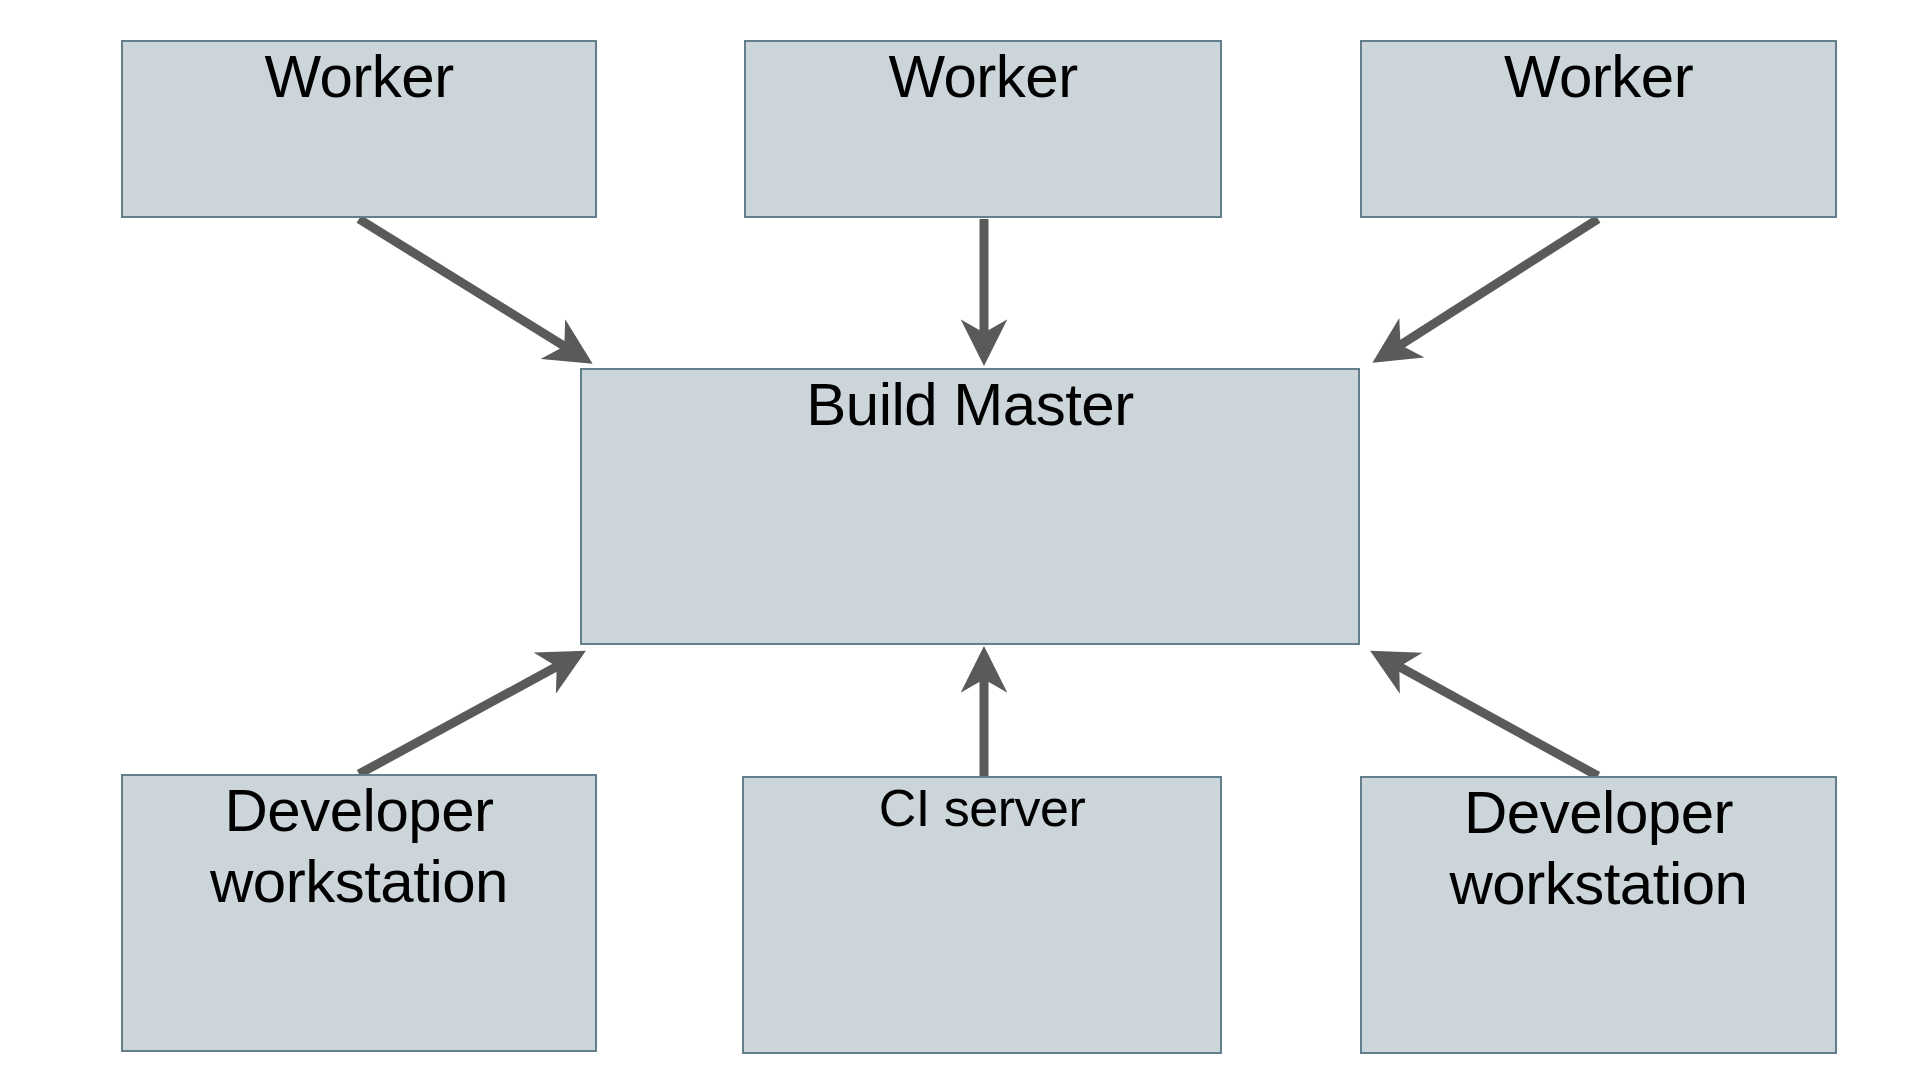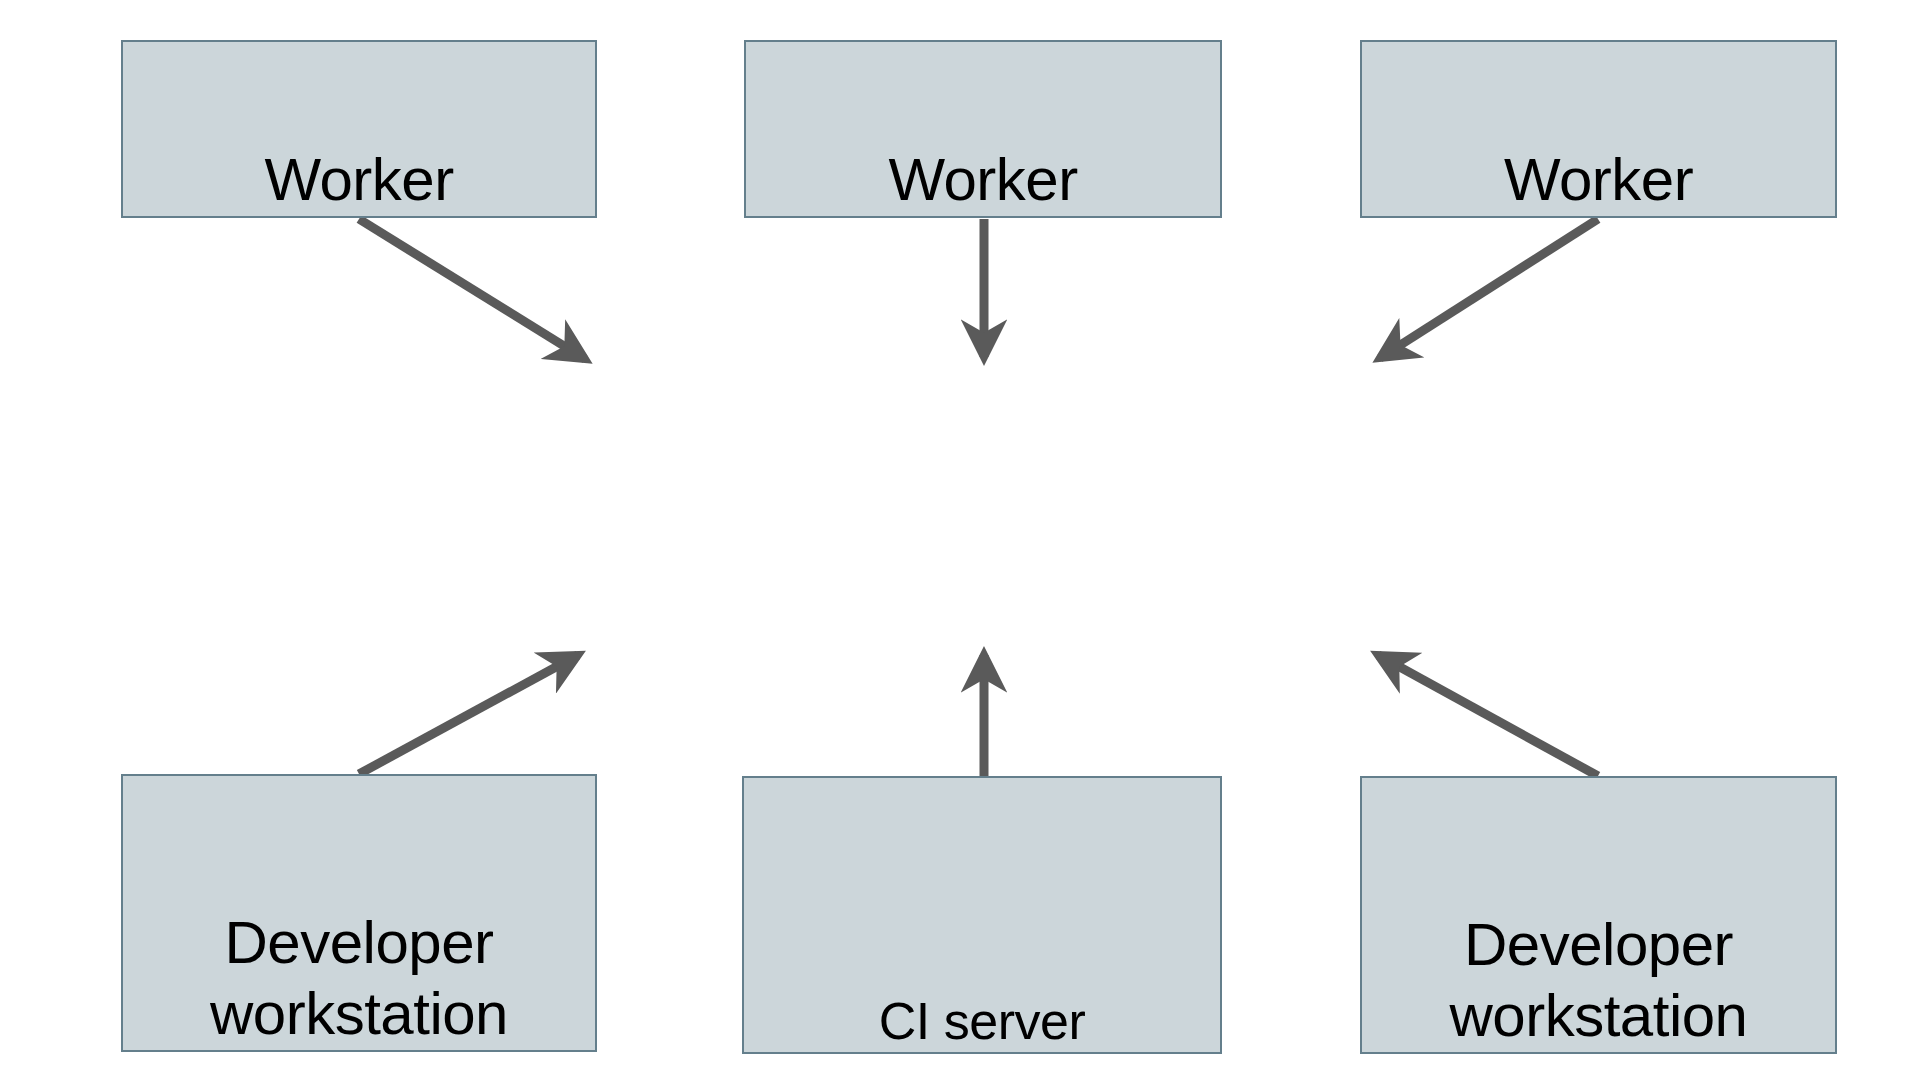--- a/index.html
+++ b/index.html
@@ -25,21 +25,21 @@
     width: 1910px;
     height: 1090px;
     pointer-events: none;
   }
   .node {
     position: absolute;
     box-sizing: border-box;
     background: #ccd6da;
     border: 2px solid #647f8c;
     display: flex;
-    align-items: flex-end;
+    align-items: flex-start;
     justify-content: center;
     text-align: center;
     color: #000000;
     font-family: "Liberation Sans", sans-serif;
     font-weight: 400;
     line-height: 1.18;
     letter-spacing: -0.5px;
   }
   .node-label {
     display: block;
@@ -86,20 +86,23 @@
   </div>
 
   <div class="node" id="node-worker-2">
     <span class="node-label">Worker</span>
   </div>
 
   <div class="node" id="node-worker-3">
     <span class="node-label">Worker</span>
   </div>
 
+  <div class="node" id="node-build-master">
+    <span class="node-label">Build Master</span>
+  </div>
 
   <div class="node" id="node-dev-workstation-left">
     <span class="node-label">Developer
 workstation</span>
   </div>
 
   <div class="node" id="node-ci-server">
     <span class="node-label">CI server</span>
   </div>
 

